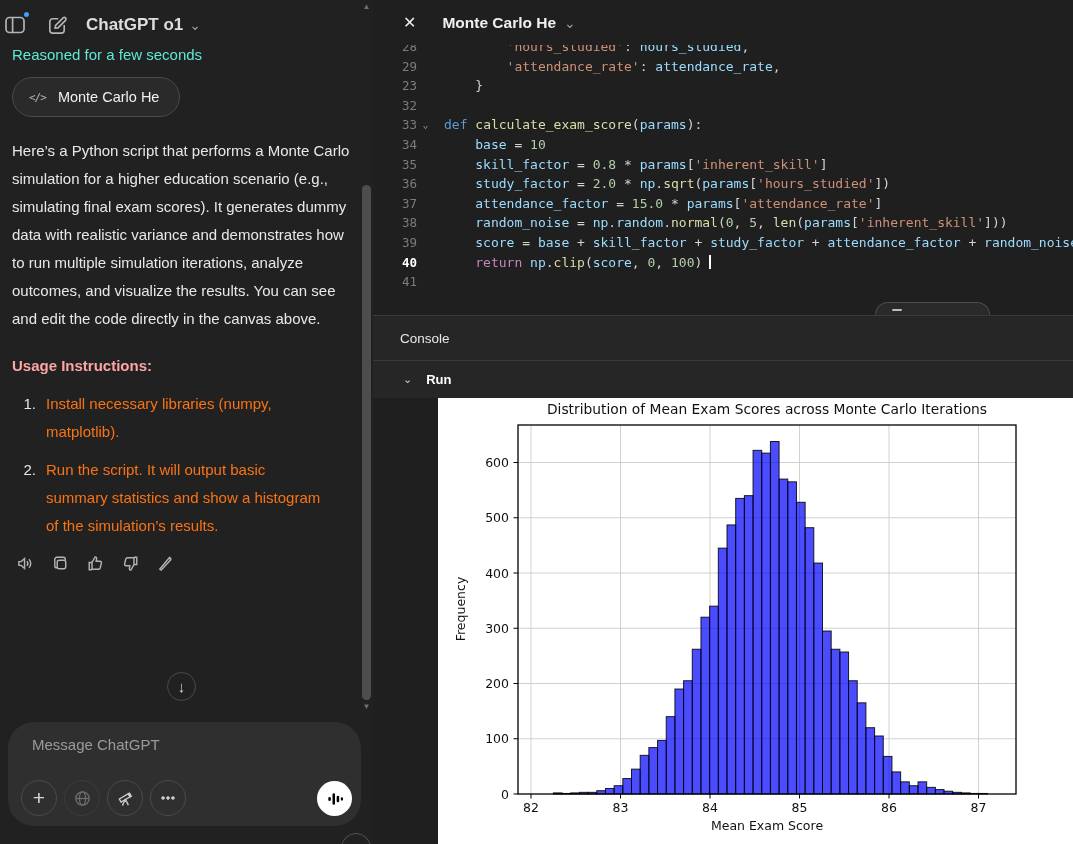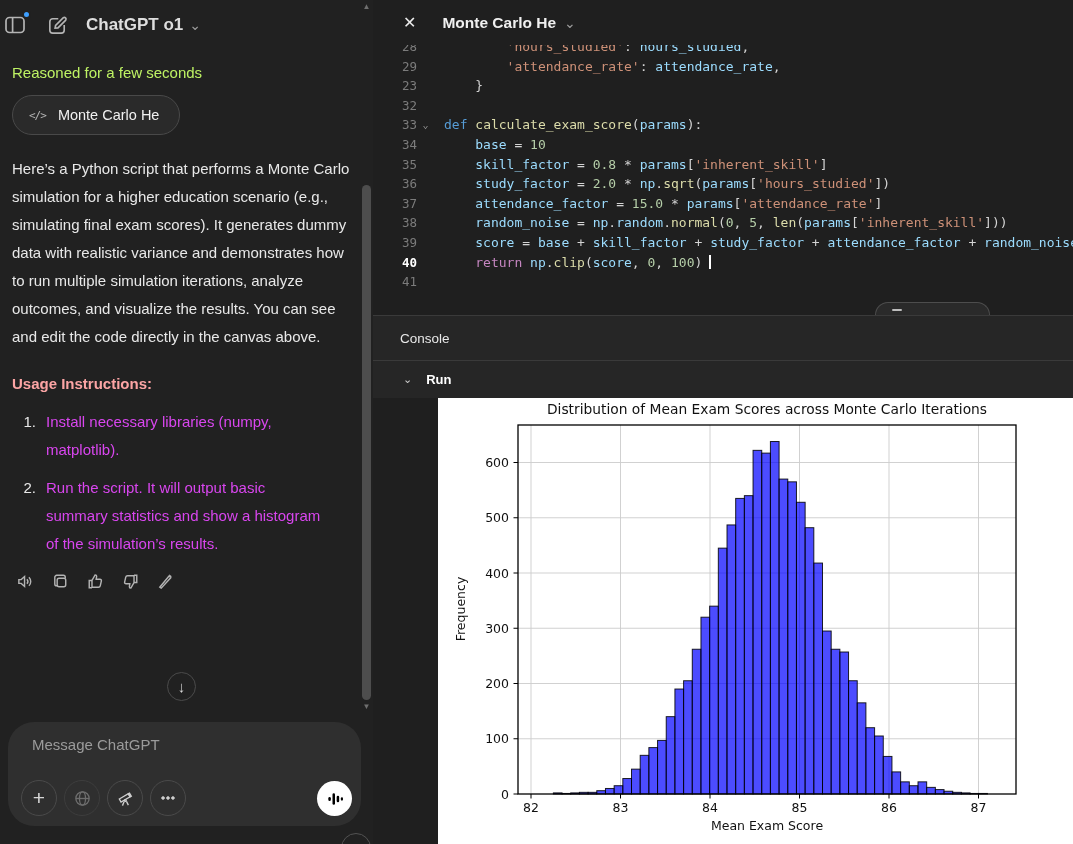--- a/index.html
+++ b/index.html
@@ -11,31 +11,31 @@
   .chat-panel { position:relative; width:373px; flex:none; background:#212121; }
   .chat-header { display:flex; align-items:center; gap:16px; padding:12px 14px 8px 8px; }
   .hdr-icon { width:26px; height:26px; position:relative; display:flex; align-items:center; justify-content:center; cursor:pointer; }
   .hdr-icon svg { stroke:#b4b4b4; }
   .notif-dot { position:absolute; top:-2px; right:-3px; width:9px; height:9px; border-radius:50%; background:#3e9fff; border:2px solid #212121; }
   .model-selector { display:flex; align-items:center; gap:6px; cursor:pointer; }
   .model-label { font-size:17px; font-weight:700; color:#dedede; }
   .chev { color:#9b9b9b; font-size:14px; line-height:1; }
 
   .chat-body { padding:0 14px 0 12px; }
-  .reasoned { margin-top:18px; font-size:15px; color:#bef264; }
+  .reasoned { font-size:15px; color:#5eead4; }
   .canvas-chip { margin-top:14px; display:inline-flex; align-items:center; gap:12px; height:40px;
                  padding:0 20px 0 16px; border:1px solid #494949; border-radius:20px; background:#2a2a2a; cursor:pointer; }
   .chip-code-icon { font-family:"DejaVu Sans Mono", monospace; font-size:11px; color:#b4b4b4; letter-spacing:-1px; }
   .chip-label { font-size:14.5px; color:#f1f1f1; }
   .answer-par { margin-top:20px; width:346px; font-size:15px; line-height:28px; color:#e8e8e8; }
   .usage-heading { margin-top:24px; font-size:15px; font-weight:700; color:#fca5a5; }
   .instr-list { margin-top:16px; }
   .instr-item { display:flex; gap:10px; margin-bottom:10px; }
   .instr-num { width:24px; text-align:right; font-size:15px; line-height:28px; color:#e8e8e8; flex:none; }
-  .instr-text { width:280px; font-size:15px; line-height:28px; color:#d946ef; }
+  .instr-text { width:280px; font-size:15px; line-height:28px; color:#f97316; }
   .msg-actions { display:flex; gap:13px; margin-top:12px; margin-left:2px; }
   .act-btn { width:22px; height:22px; display:flex; align-items:center; justify-content:center; cursor:pointer; }
   .act-btn svg { stroke:#b4b4b4; }
   .scroll-bottom { position:absolute; left:167px; top:672px; width:29px; height:29px; border-radius:50%;
                    border:1px solid #4b4b4b; background:rgba(33,33,33,.9); color:#d7d7d7; font-size:15px;
                    display:flex; align-items:center; justify-content:center; cursor:pointer; }
 
   .composer { position:absolute; left:8px; top:722px; width:353px; height:104px; border-radius:26px; background:#2f2f2f; }
   .composer-input { position:absolute; left:24px; top:14px; width:300px; background:transparent; border:none; outline:none;
                     font-size:15px; color:#ececec; font-family:"Liberation Sans", sans-serif; }

